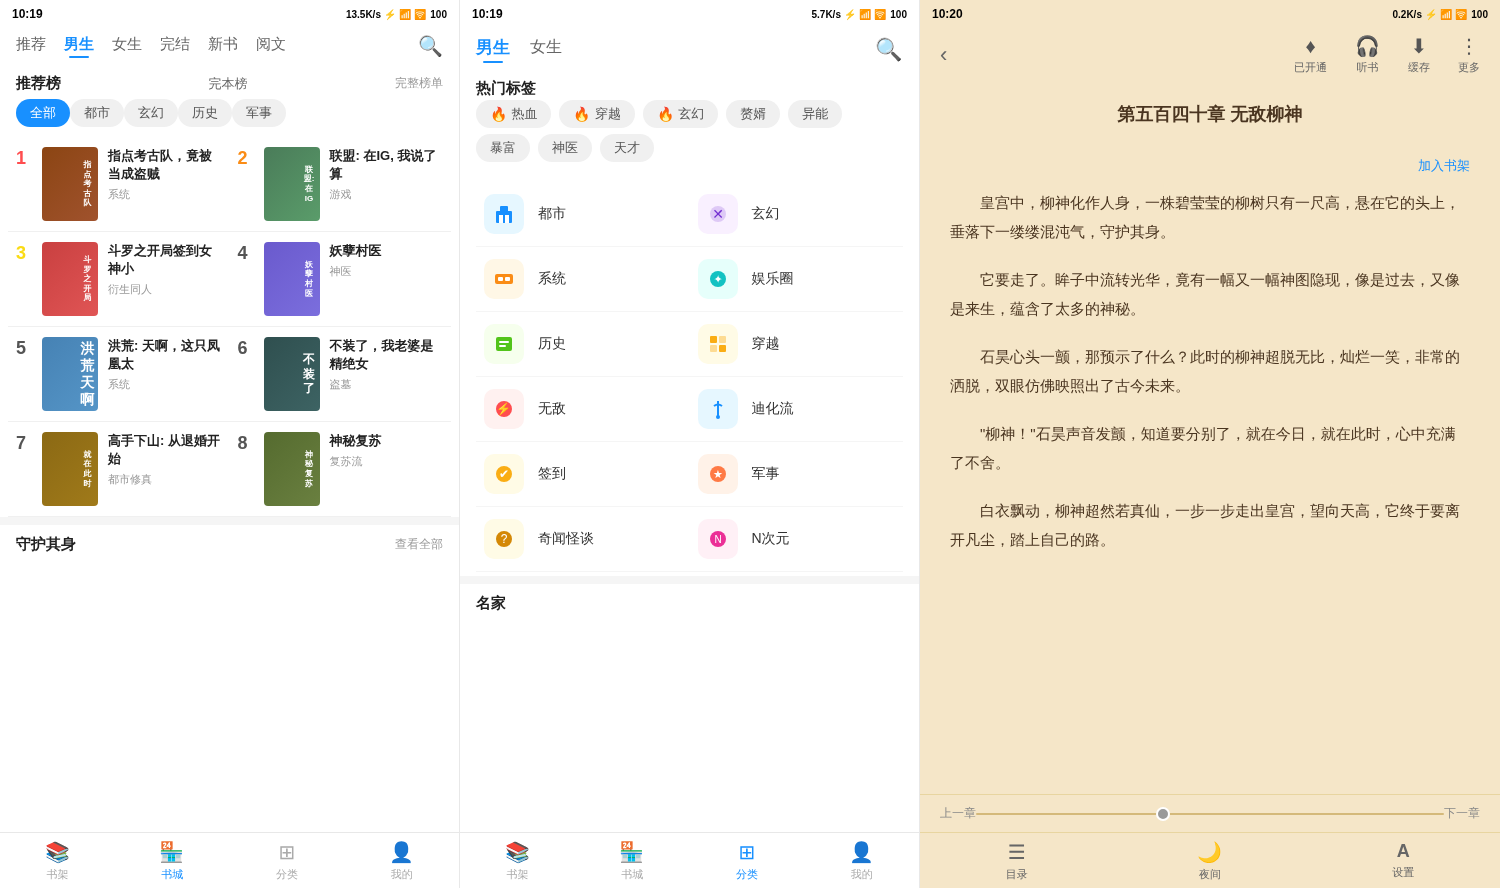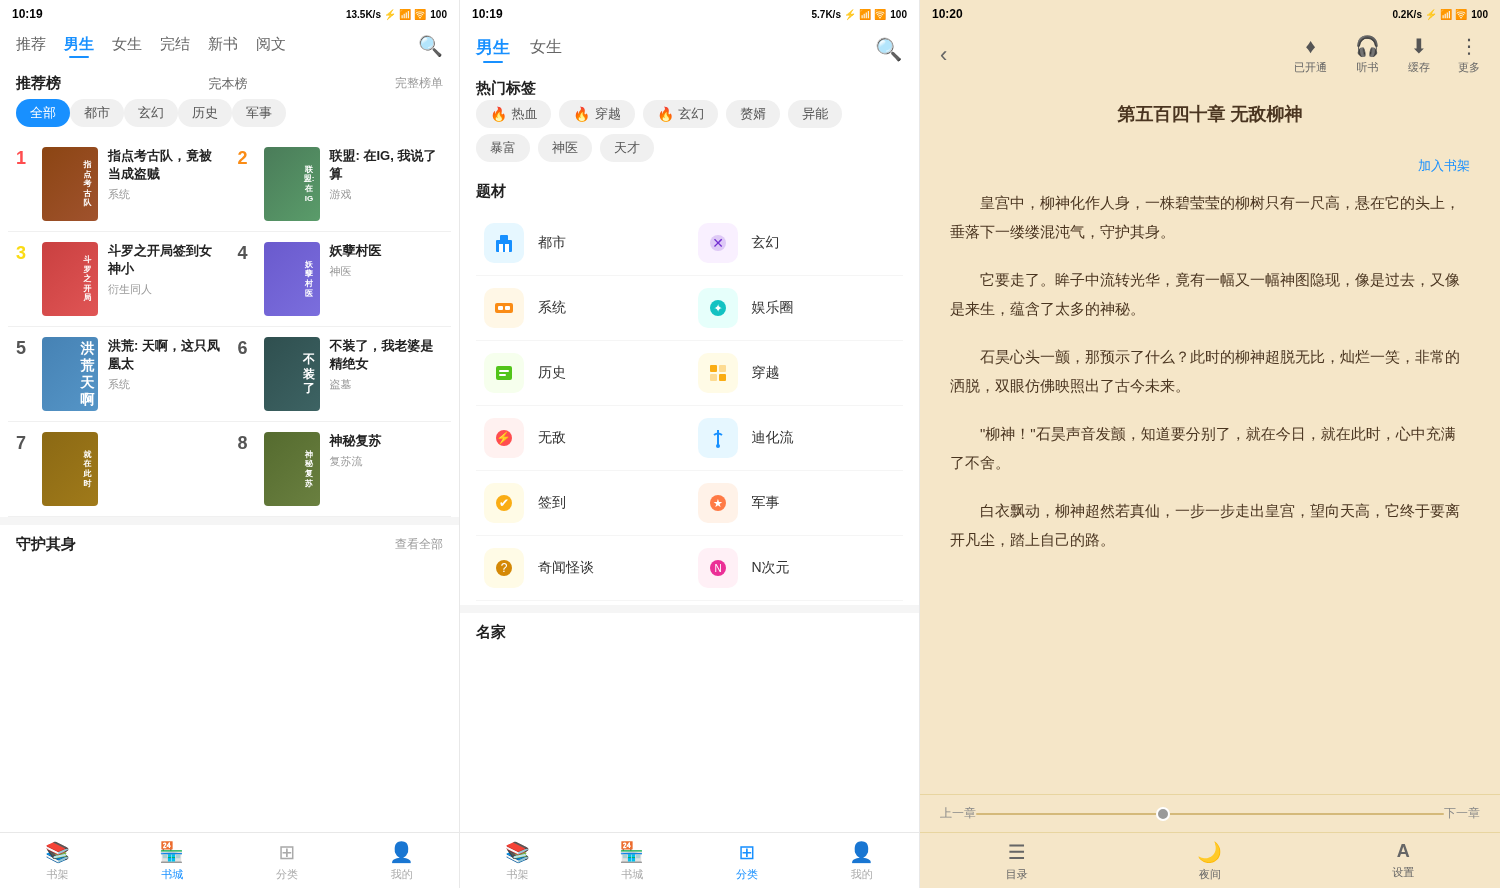--- a/index.html
+++ b/index.html
@@ -462,20 +462,24 @@
           <div class="book-title">不装了，我老婆是精绝女</div>
           <div class="book-tag">盗墓</div>
         </div>
       </div>
 
       <div class="book-item">
         <span class="book-rank" style="color:#555;">7</span>
         <div class="book-cover-placeholder" style="background: linear-gradient(135deg, #8b6914, #a07a1a);">
           <span style="font-size:8px;padding:3px;">就在此时</span>
         </div>
+        <div class="book-info">
+          <div class="book-title">高手下山: 从退婚开始</div>
+          <div class="book-tag">都市修真</div>
+        </div>
       </div>
 
       <div class="book-item">
         <span class="book-rank" style="color:#555;">8</span>
         <div class="book-cover-placeholder" style="background: linear-gradient(135deg, #556b2f, #6a8040);">
           <span style="font-size:8px;padding:3px;">神秘复苏</span>
         </div>
         <div class="book-info">
           <div class="book-title">神秘复苏</div>
           <div class="book-tag">复苏流</div>
@@ -563,21 +567,20 @@
         <div class="hot-tag">
           <span>神医</span>
         </div>
         <div class="hot-tag">
           <span>天才</span>
         </div>
       </div>
     </div>
 
     <div class="genre-section">
-      <div class="genre-title">题材</div>
       <div class="genre-grid">
 
         <div class="genre-item">
           <div class="genre-icon" style="background:#e6f7ff;">
             <svg width="22" height="22" viewBox="0 0 22 22">
                 <rect x="3" y="8" width="16" height="12" rx="1" fill="#1890ff"></rect>
                 <rect x="7" y="3" width="8" height="6" rx="1" fill="#1890ff"></rect>
                 <rect x="6" y="12" width="4" height="8" rx="0" fill="#fff"></rect>
                 <rect x="12" y="12" width="4" height="8" rx="0" fill="#fff"></rect>
               </svg>

